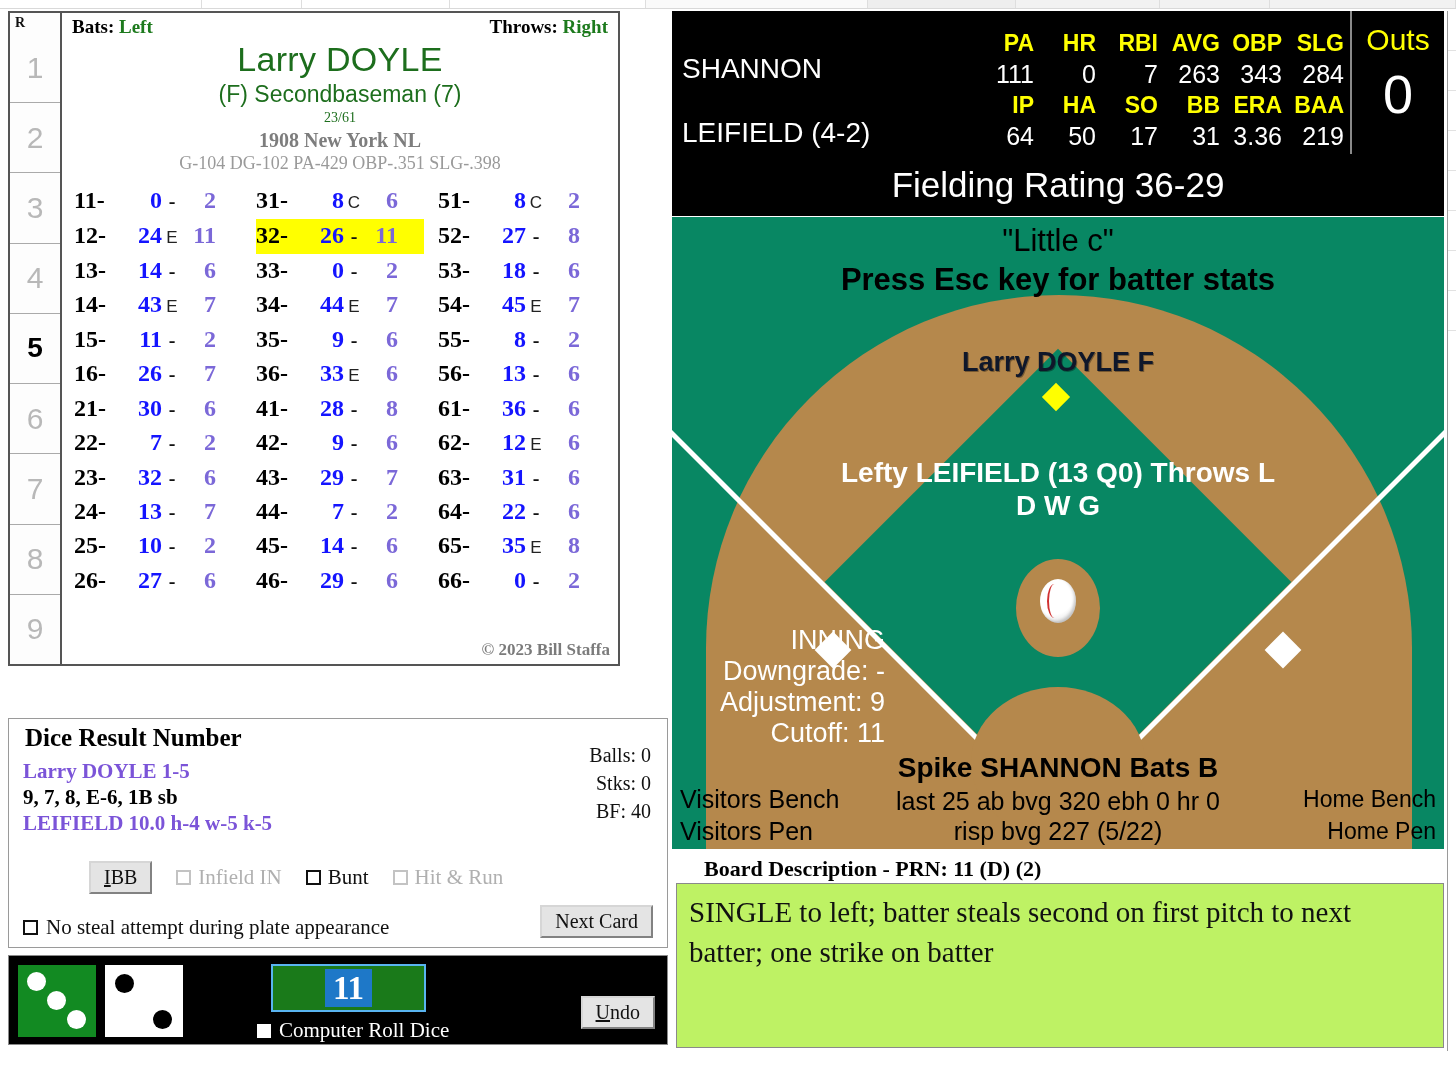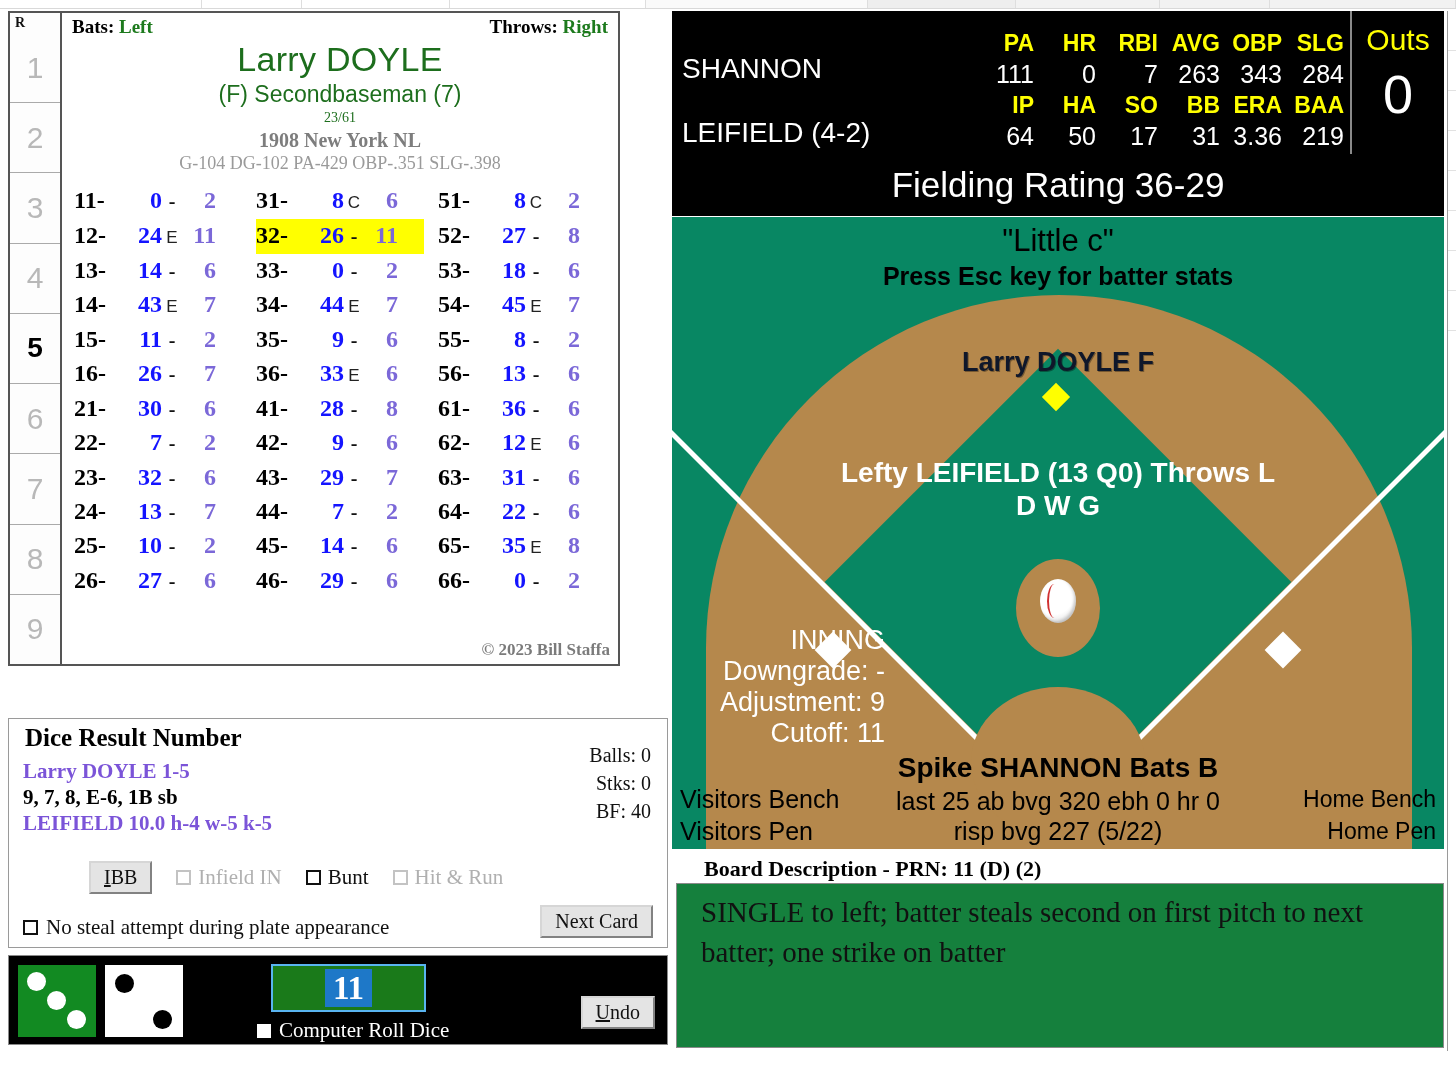--- a/index.html
+++ b/index.html
@@ -233,21 +233,21 @@
     width: 13px; height: 34px; border-left: 2px solid #d03030;
     border-radius: 50%/50%;
   }
   .homeplate-dirt {
     position: absolute; left: 50%; margin-left: -87px; top: 470px;
     width: 174px; height: 150px; background: #b5884c; border-radius: 50%;
   }
   .f-txt { position: absolute; width: 100%; text-align: center;
            font-family: "Liberation Sans", sans-serif; }
   .little-c { top: 6px; font-size: 31px; color: #000; }
-  .press-esc { top: 45px; font-size: 25px; color: #000; font-weight: bold; }
+  .press-esc { top: 45px; font-size: 31px; color: #000; font-weight: bold; }
   .fielder-name { top: 130px; font-size: 27px; color: #0f172a; font-weight: bold;
                   text-shadow: 1px 1px 0 rgba(0,0,0,.35); }
   .fielder-diamond {
     position: absolute; left: 50%; margin-left: -12px; top: 170px;
     width: 20px; height: 20px; background: #ffff00; transform: rotate(45deg);
   }
   .pitcher-line1 { top: 240px; font-size: 28px; color: #ffffff; font-weight: bold; }
   .pitcher-line2 { top: 273px; font-size: 28px; color: #ffffff; font-weight: bold; }
   .batter-line1 { top: 535px; font-size: 28px; color: #000; font-weight: bold; }
   .batter-line2 { top: 570px; font-size: 25px; color: #000; }
@@ -264,22 +264,22 @@
 
   
   .bd-label {
     position: absolute; left: 676px; top: 856px;
     font-size: 22px; font-weight: bold; color: #000;
     font-family: "Liberation Serif", serif;
     margin-left: 28px;
   }
   .bd-box {
     position: absolute; left: 676px; top: 883px; width: 768px; height: 165px;
-    border: 1px solid #8a8a8a; background: #15803d;
-    padding: 8px 24px;
+    border: 1px solid #8a8a8a; background: #bef264;
+    padding: 8px 12px;
     font-size: 29px; line-height: 40px; color: #111;
     font-family: "Liberation Serif", serif;
   }
 
   
   .edge-panel {
     position: absolute; left: 1447px; top: 11px; width: 9px; height: 1040px;
     background: #ffffff; border-left: 1px solid #9a9a9a; overflow: hidden;
   }
   .edge-row { height: 40px; border-bottom: 1px solid #e2e2e2; }

